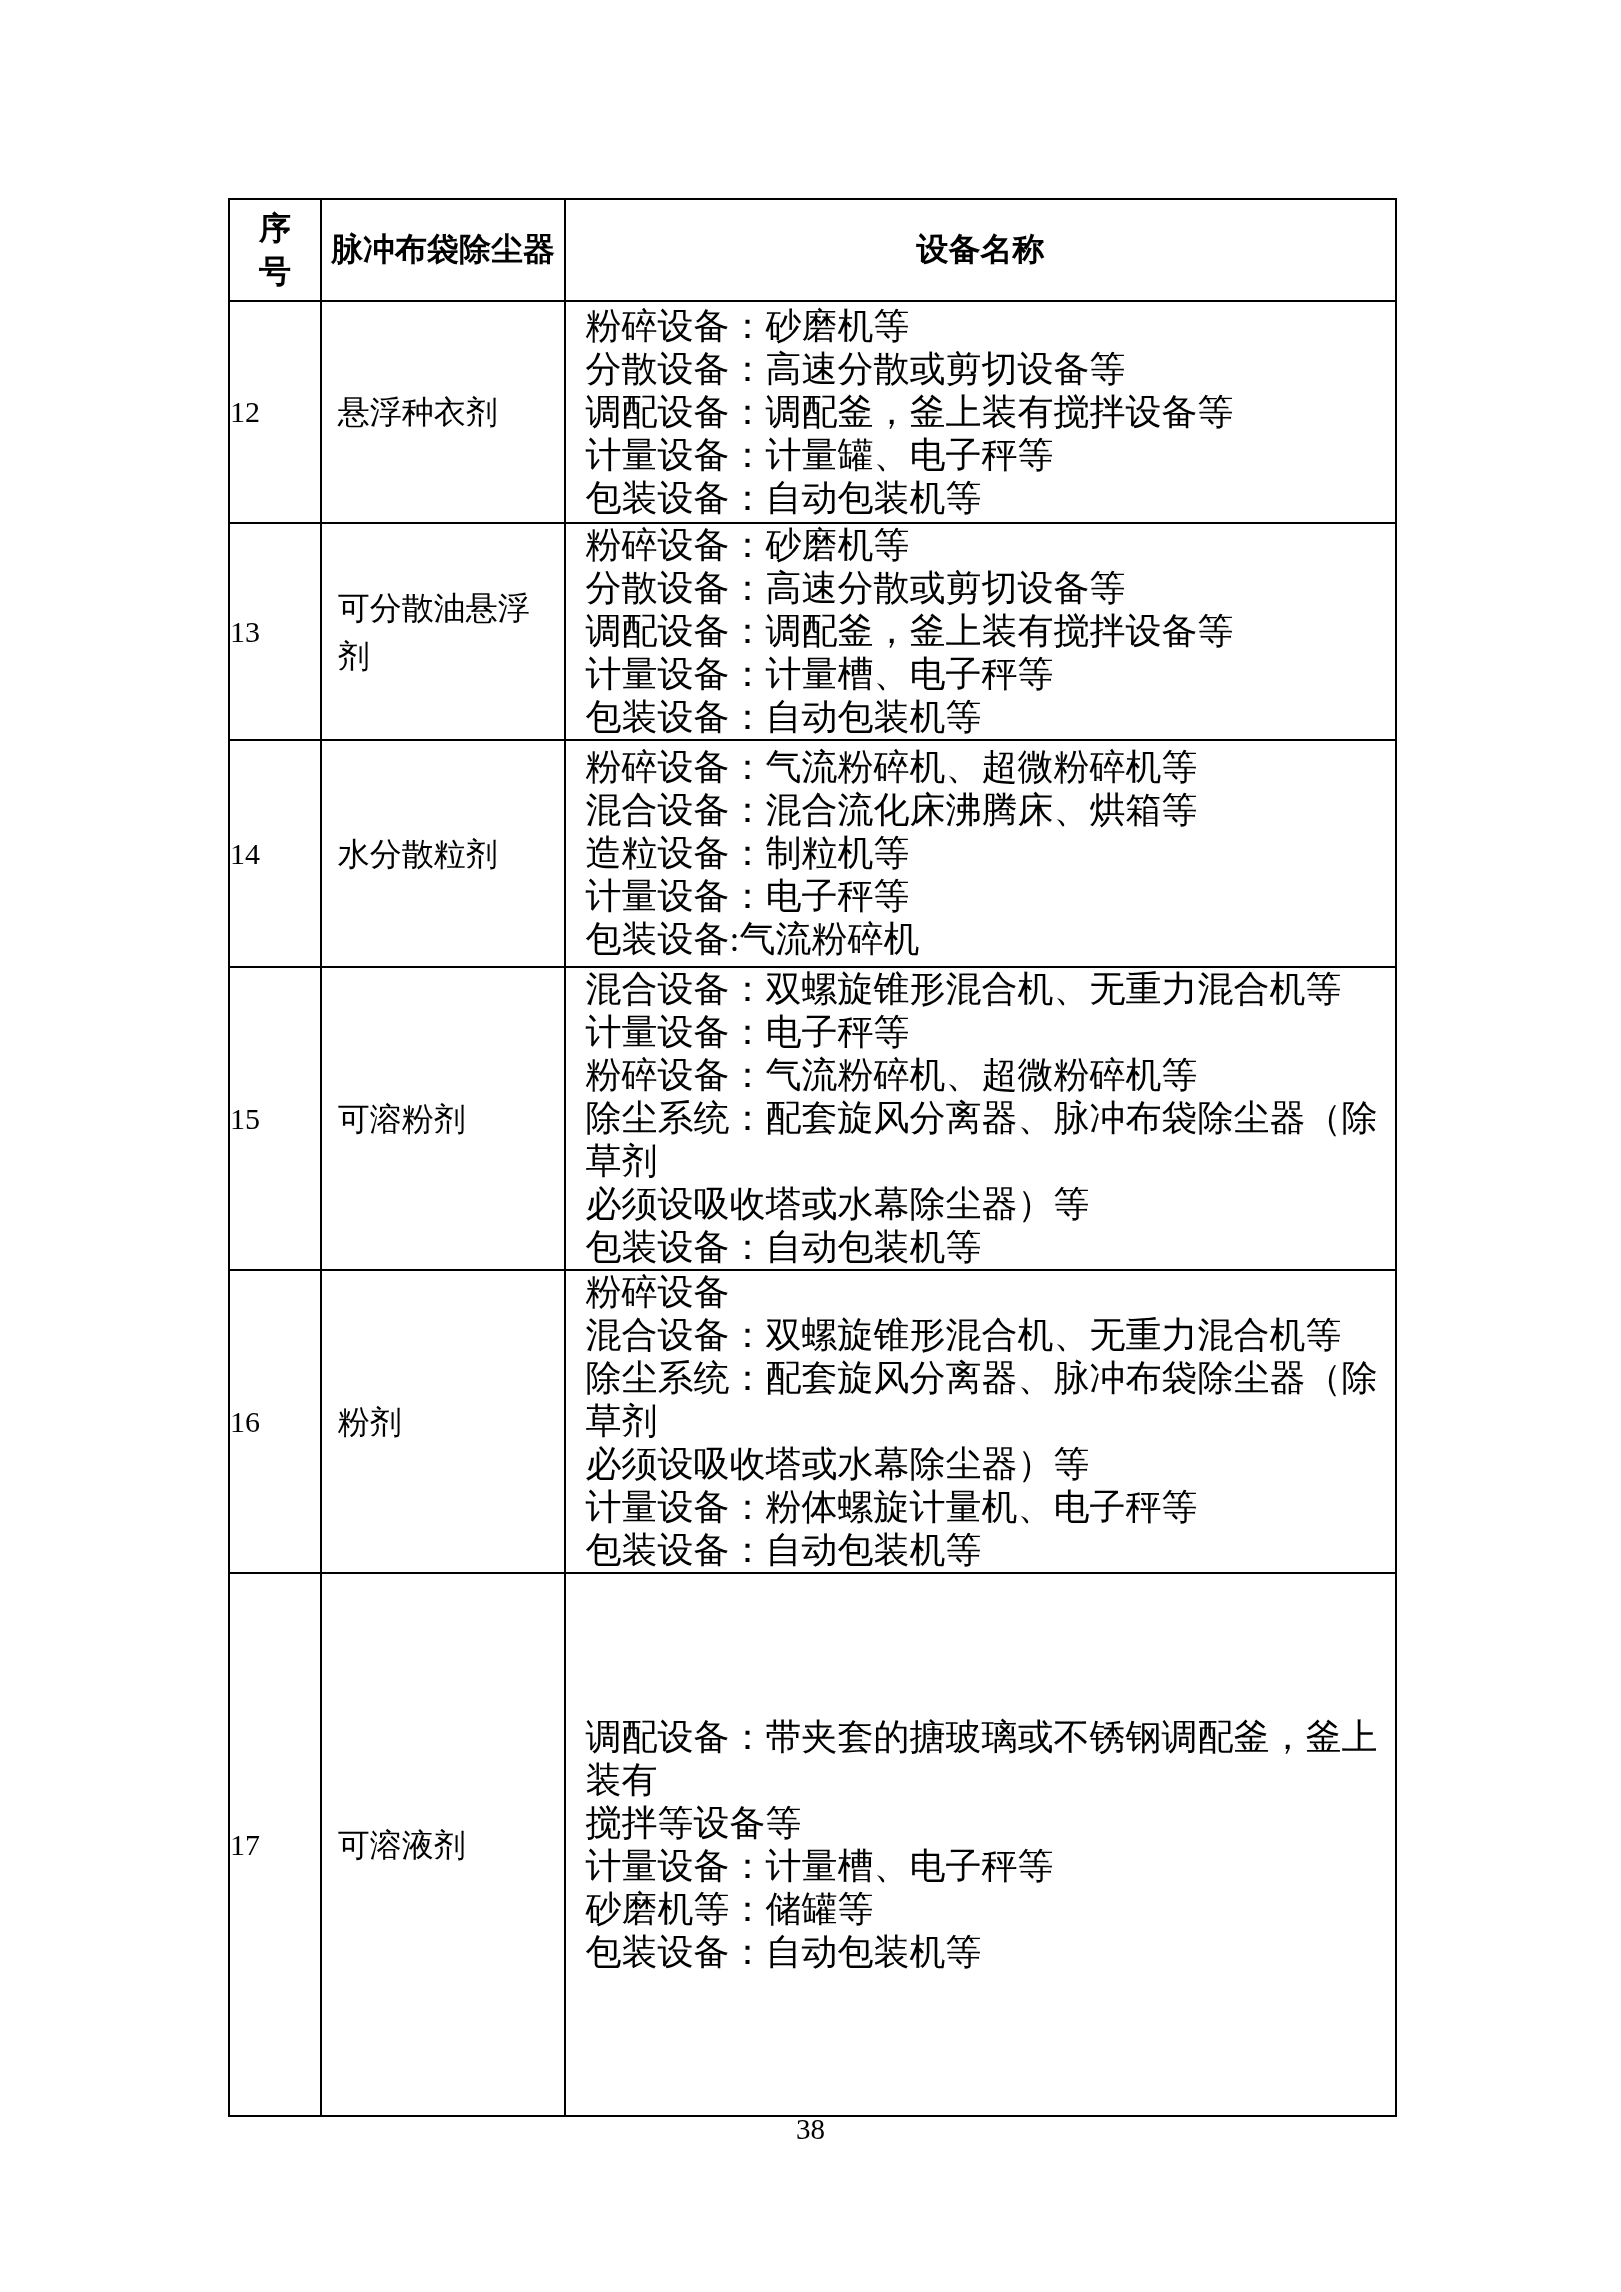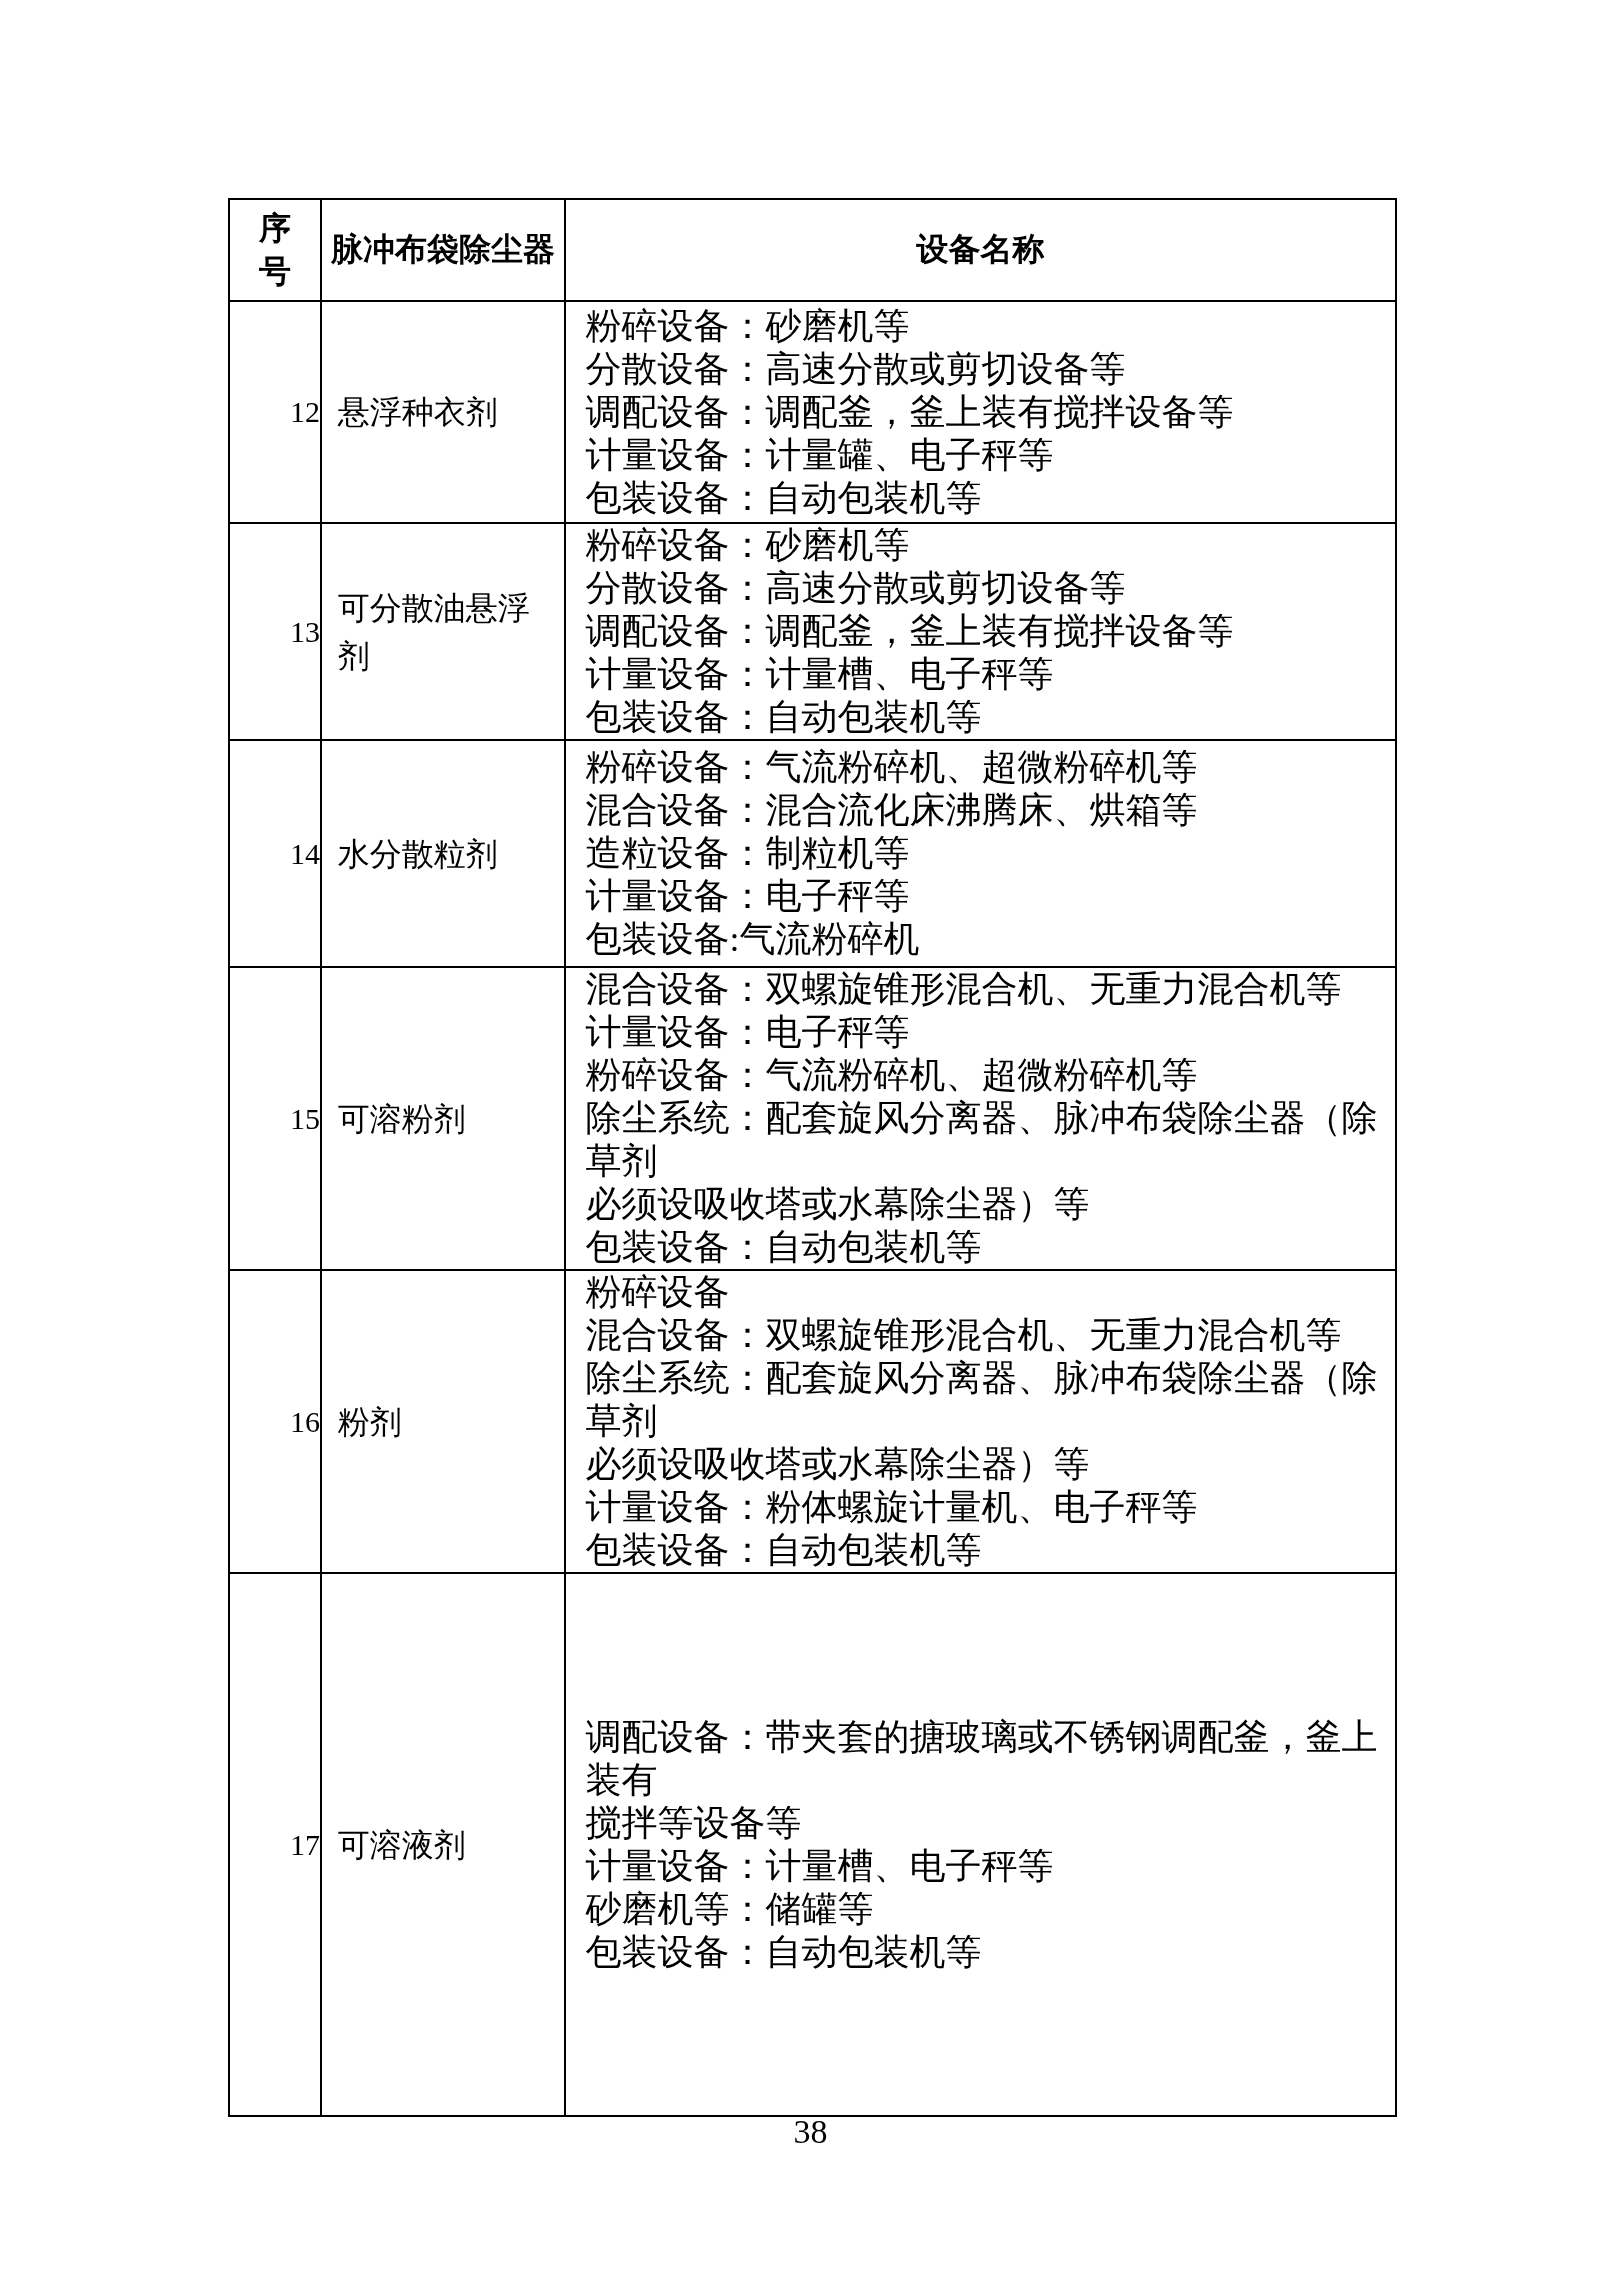--- a/index.html
+++ b/index.html
@@ -43,21 +43,21 @@
   .doc-table thead th {
     font-size: 32px;
     font-weight: bold;
     text-align: center;
     line-height: 1.35;
   }
   .th-no { white-space: pre-line; }
 
   .cell-no {
     font-size: 30px;
-    text-align: right;
+    text-align: left;
   }
   .cell-scope {
     font-size: 32px;
     padding-left: 15.7px;
     padding-right: 13.7px;
     line-height: 1.5;
     white-space: pre-line;
     text-align: left;
     border-radius: 30px;
   }
@@ -71,21 +71,21 @@
     line-height: 43px;
     white-space: pre-line;
   }
 
   .page-number {
     position: absolute;
     top: 2113px;
     left: 0;
     width: 100%;
     text-align: center;
-    font-size: 34px;
+    font-size: 29px;
   }
 </style>
 </head>
 <body>
 
 <table class="doc-table">
   <colgroup>
     <col class="c-no">
     <col class="c-scope">
     <col class="c-equip">

